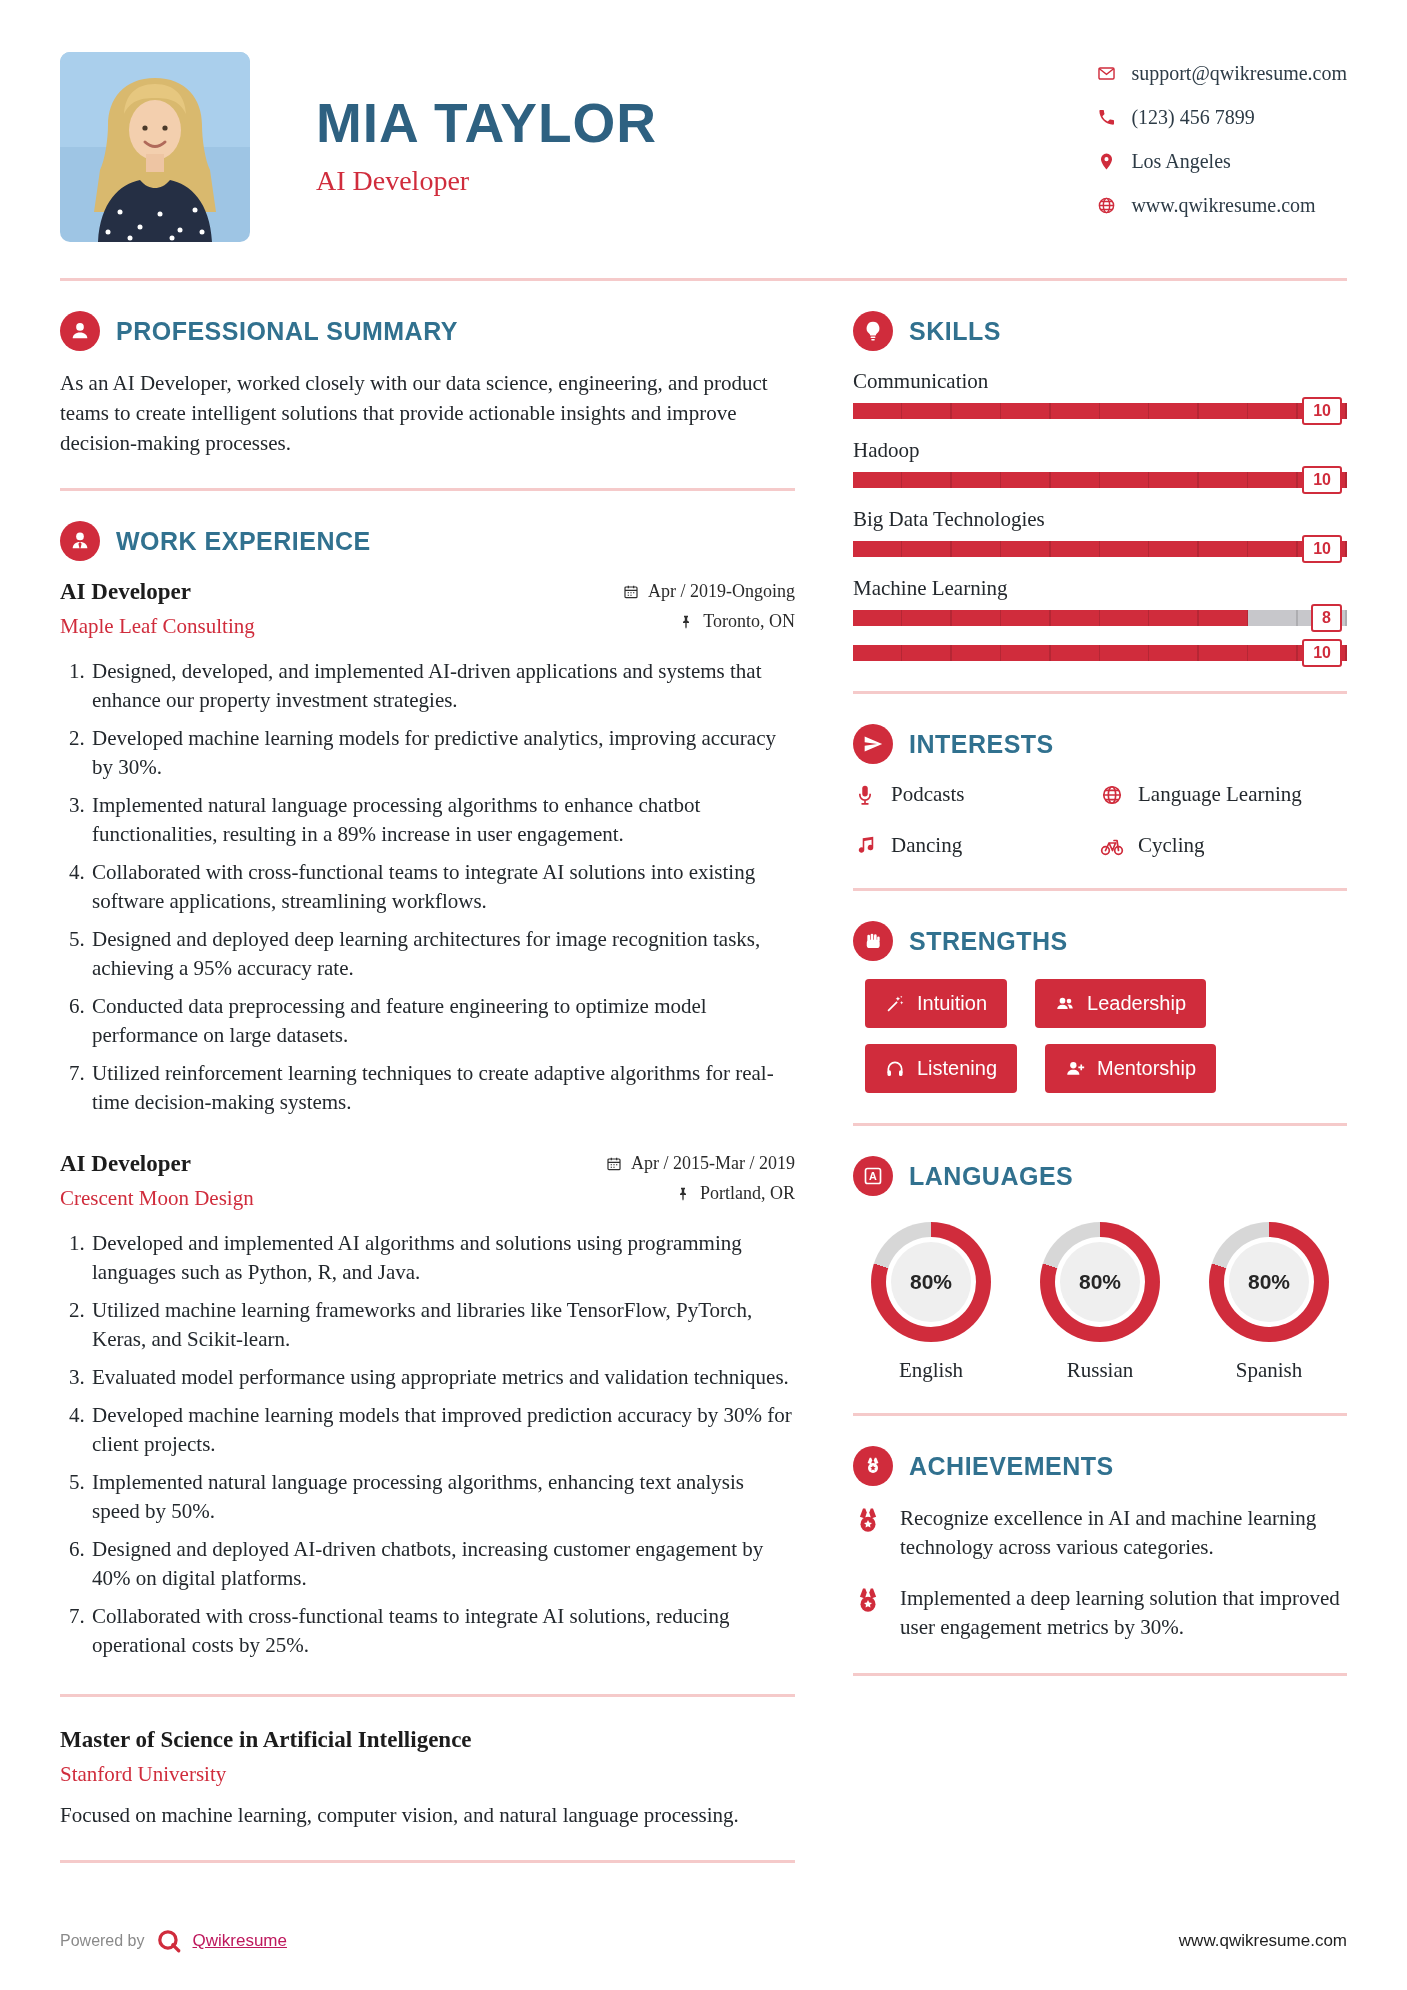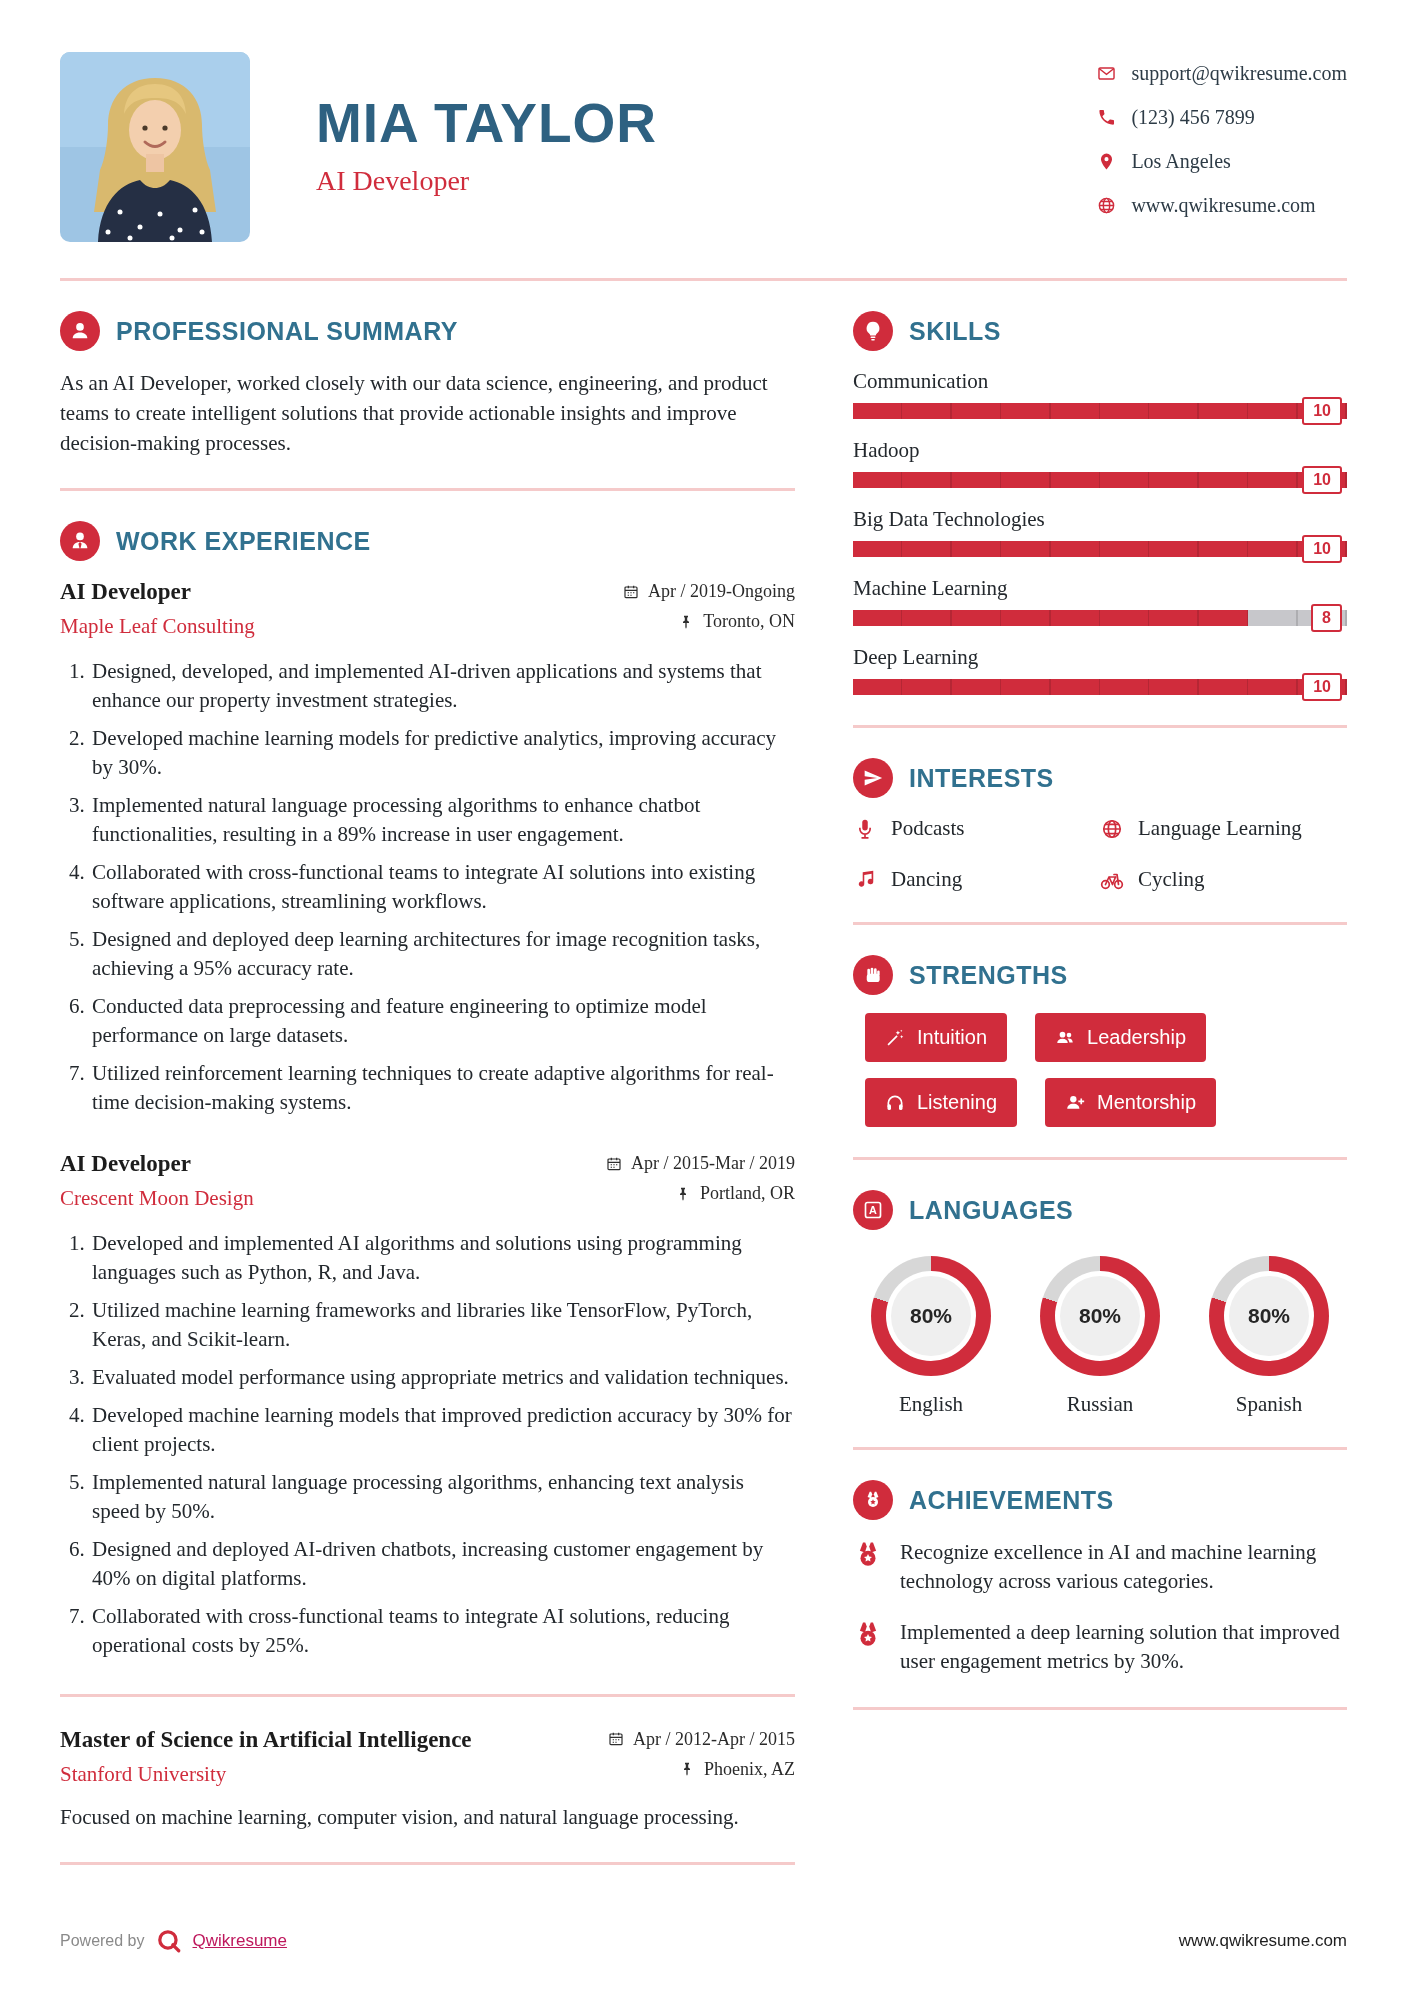--- a/index.html
+++ b/index.html
@@ -394,38 +394,20 @@
         </div>
 
         <hr class="divider">
 
         <div class="job" style="margin-bottom:0;">
           <div class="job-head">
             <div>
               <div class="job-title">Master of Science in Artificial Intelligence</div>
               <div class="job-company">Stanford University</div>
             </div>
-            <div class="job-meta">
-              <div class="meta-row">
-                <span class="m-ic">
-                    <svg class="ic16">
-                      <use href="#i-calendar"></use>
-                    </svg>
-                  </span>
-                <span>Apr / 2012-Apr / 2015</span>
-              </div>
-              <div class="meta-row">
-                <span class="m-ic">
-                    <svg class="ic16">
-                      <use href="#i-thumbtack"></use>
-                    </svg>
-                  </span>
-                <span>Phoenix, AZ</span>
-              </div>
-            </div>
           </div>
           <p class="body-text" style="margin-top:14px;">Focused on machine learning, computer vision, and natural language processing.</p>
         </div>
 
         <hr class="divider">
       </div>
 
       <div class="col-right">
 
         <div class="sec-head">
@@ -459,21 +441,20 @@
           </div>
         </div>
         <div class="skill">
           <div class="skill-name">Machine Learning</div>
           <div class="bar">
             <div class="fill" style="width: 80%;"></div>
             <span class="badge">8</span>
           </div>
         </div>
         <div class="skill">
-          <div class="skill-name">Deep Learning</div>
           <div class="bar">
             <div class="fill" style="width: 100%;"></div>
             <span class="badge">10</span>
           </div>
         </div>
 
         <hr class="divider">
 
         <div class="sec-head">
           <span class="sec-icon">

